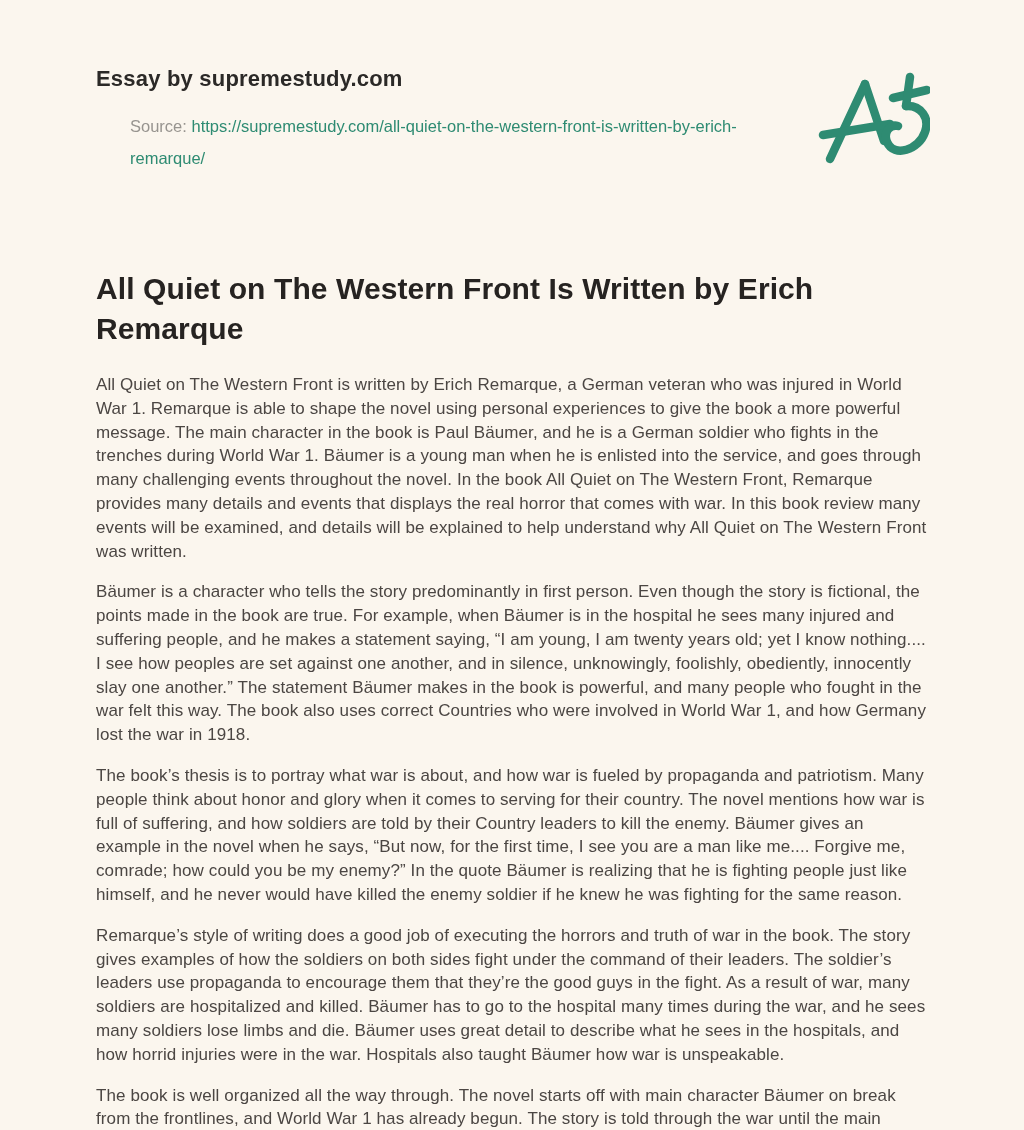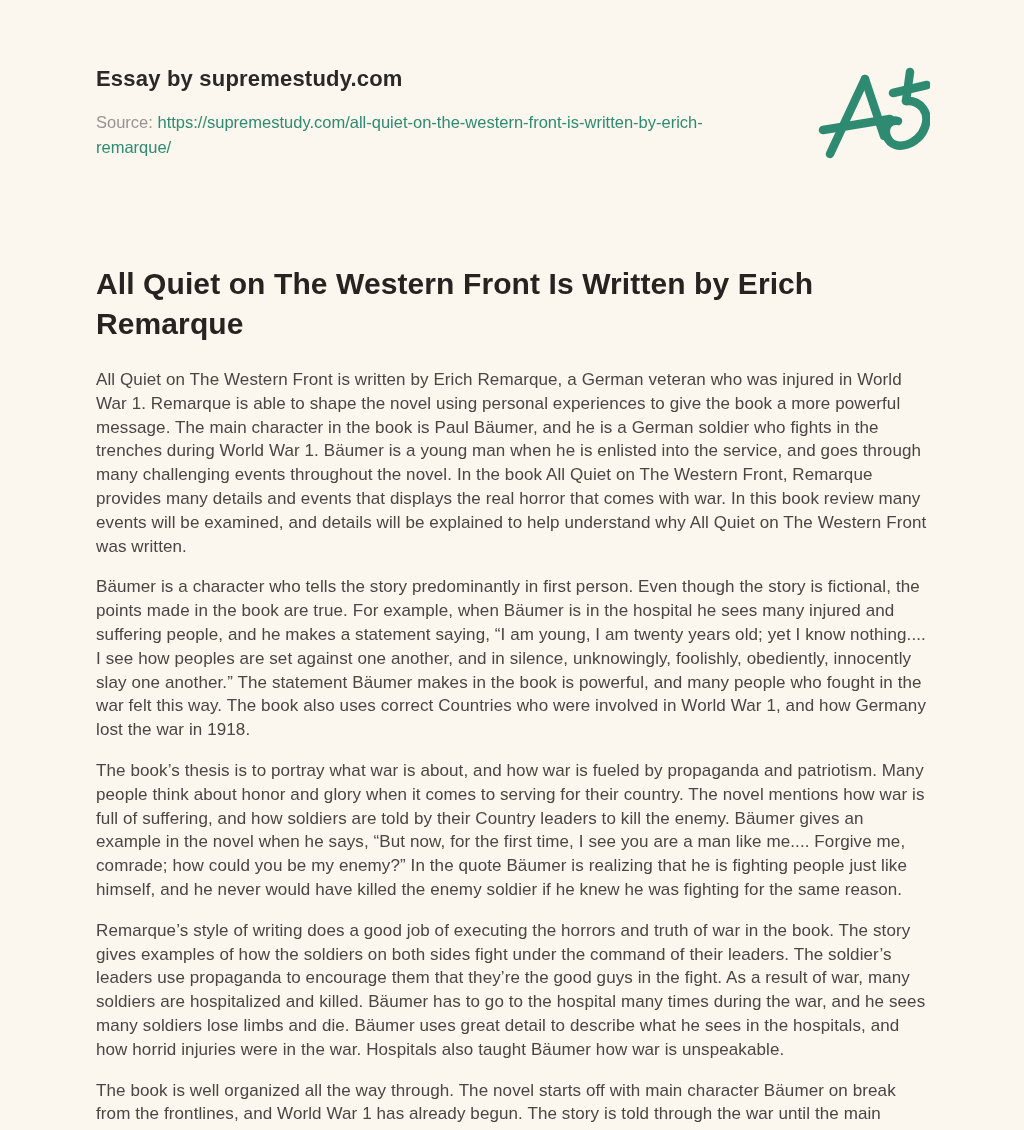--- a/index.html
+++ b/index.html
@@ -15,35 +15,36 @@
   }
   .page {
     width: 1024px;
     height: 1130px;
     padding: 64px 94px 0 96px;
     overflow: hidden;
   }
   .header {
     display: flex;
     justify-content: space-between;
-    align-items: flex-start;
+    align-items: flex-end;
   }
   .byline {
     font-size: 22px;
     line-height: 30px;
     font-weight: 700;
     color: #2b2927;
     letter-spacing: 0.2px;
   }
   .source {
     margin-top: 16px;
     width: 652px;
     font-size: 16.5px;
-    line-height: 25px;
+    line-height: 32px;
     overflow-wrap: break-word;
+    margin-left: 34px;
   }
   .source-label {
     color: #97948f;
   }
   .source-link {
     color: #2e8b72;
     text-decoration: none;
   }
   .logo {
     flex: 0 0 auto;

